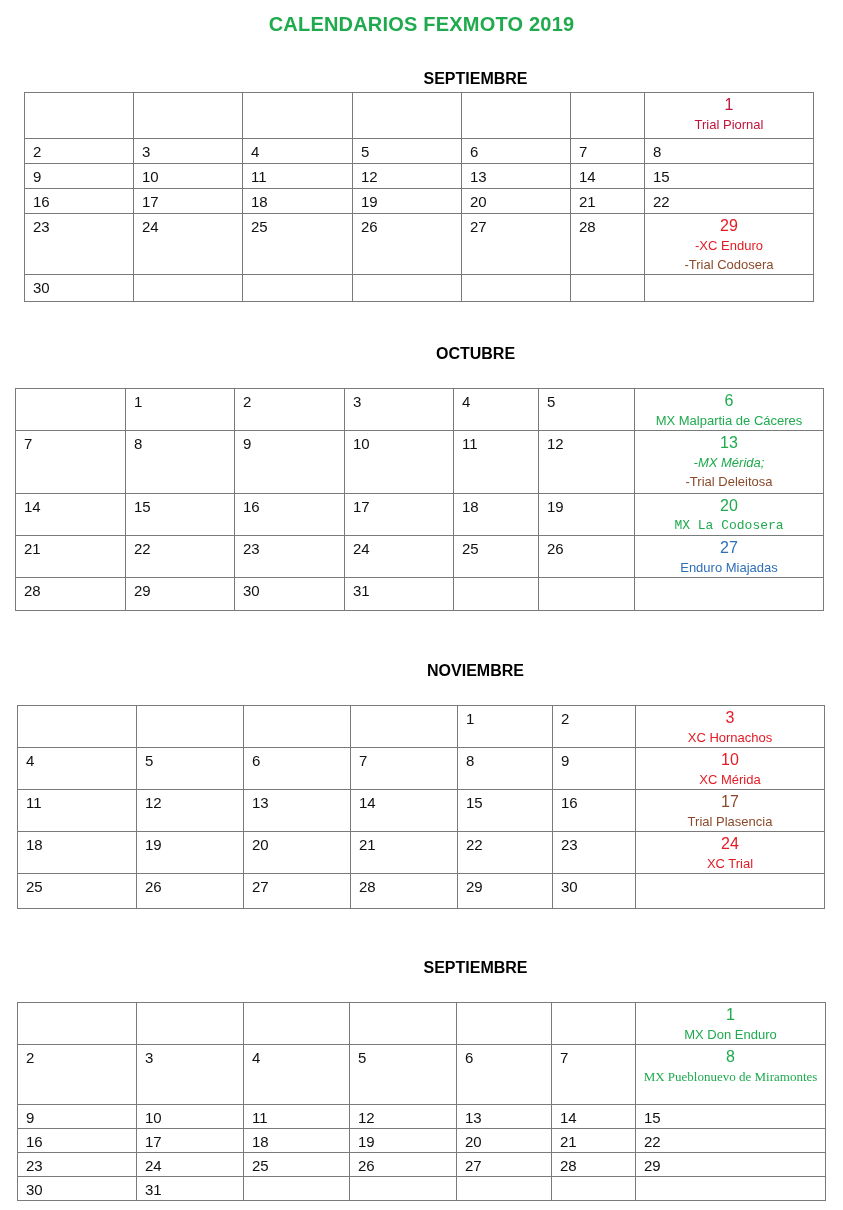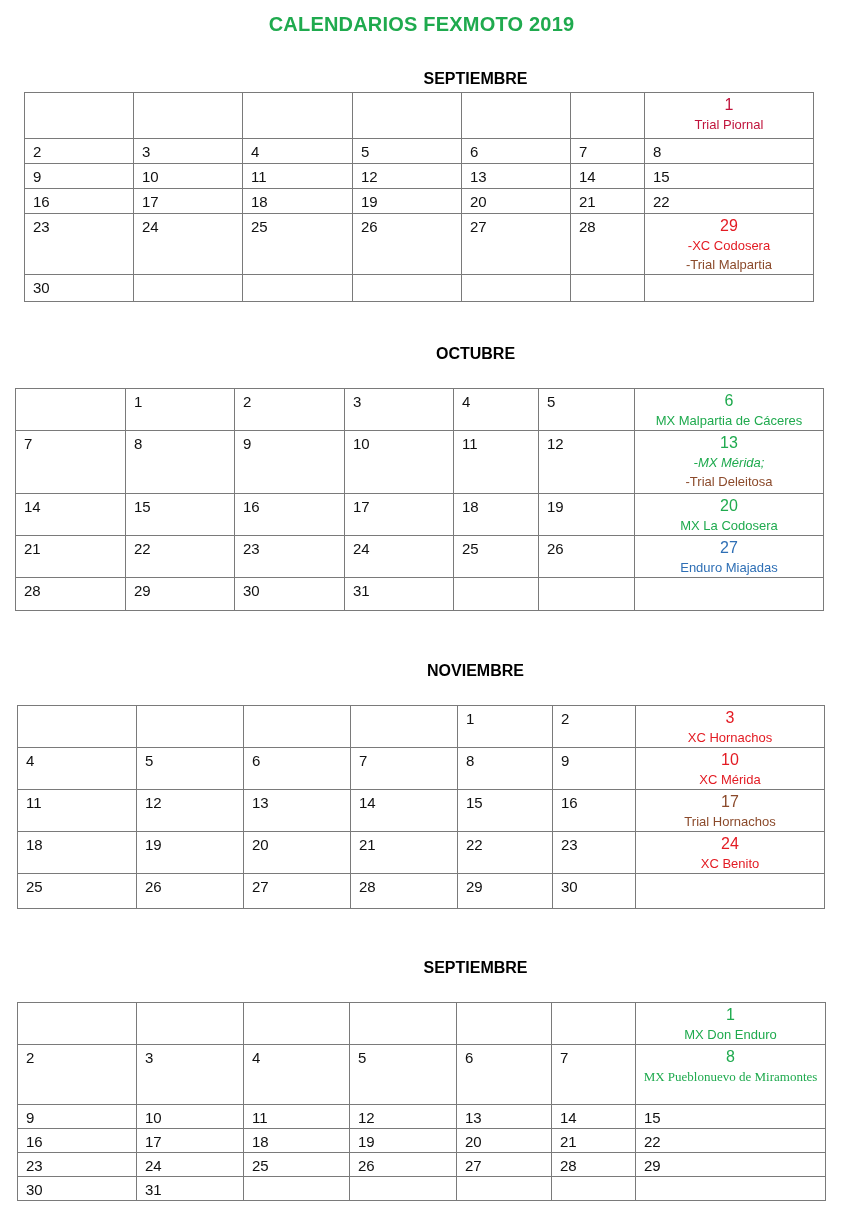--- a/index.html
+++ b/index.html
@@ -143,22 +143,22 @@
           <span class="num">26</span>
         </td>
         <td>
           <span class="num">27</span>
         </td>
         <td>
           <span class="num">28</span>
         </td>
         <td class="event">
           <span class="num" style="color: rgb(227, 27, 35);">29</span>
-          <span class="ev" style="color: rgb(227, 27, 35);">-XC Codosera</span>
-          <span class="ev" style="color: rgb(139, 74, 43);">-Trial Malpartia</span>
+          <span class="ev" style="color: rgb(227, 27, 35);">-XC Enduro</span>
+          <span class="ev" style="color: rgb(139, 74, 43);">-Trial Codosera</span>
         </td>
       </tr>
       <tr style="height: 27px;">
         <td>
           <span class="num">30</span>
         </td>
         <td></td>
         <td></td>
         <td></td>
         <td></td>
@@ -241,21 +241,21 @@
           <span class="num">17</span>
         </td>
         <td>
           <span class="num">18</span>
         </td>
         <td>
           <span class="num">19</span>
         </td>
         <td class="event">
           <span class="num" style="color: rgb(31, 170, 78);">20</span>
-          <span class="ev" style="color: rgb(31, 170, 78);">MX La Codosera</span>
+          <span class="ev" style="color: rgb(31, 170, 78); font-family: Liberation Mono, monospace;">MX La Codosera</span>
         </td>
       </tr>
       <tr style="height: 42px;">
         <td>
           <span class="num">21</span>
         </td>
         <td>
           <span class="num">22</span>
         </td>
         <td>
@@ -361,21 +361,21 @@
           <span class="num">14</span>
         </td>
         <td>
           <span class="num">15</span>
         </td>
         <td>
           <span class="num">16</span>
         </td>
         <td class="event">
           <span class="num" style="color: rgb(139, 74, 43);">17</span>
-          <span class="ev" style="color: rgb(139, 74, 43);">Trial Hornachos</span>
+          <span class="ev" style="color: rgb(139, 74, 43);">Trial Plasencia</span>
         </td>
       </tr>
       <tr style="height: 42px;">
         <td>
           <span class="num">18</span>
         </td>
         <td>
           <span class="num">19</span>
         </td>
         <td>
@@ -385,21 +385,21 @@
           <span class="num">21</span>
         </td>
         <td>
           <span class="num">22</span>
         </td>
         <td>
           <span class="num">23</span>
         </td>
         <td class="event">
           <span class="num" style="color: rgb(227, 27, 35);">24</span>
-          <span class="ev" style="color: rgb(227, 27, 35);">XC Benito</span>
+          <span class="ev" style="color: rgb(227, 27, 35);">XC Trial</span>
         </td>
       </tr>
       <tr style="height: 35px;">
         <td>
           <span class="num">25</span>
         </td>
         <td>
           <span class="num">26</span>
         </td>
         <td>

